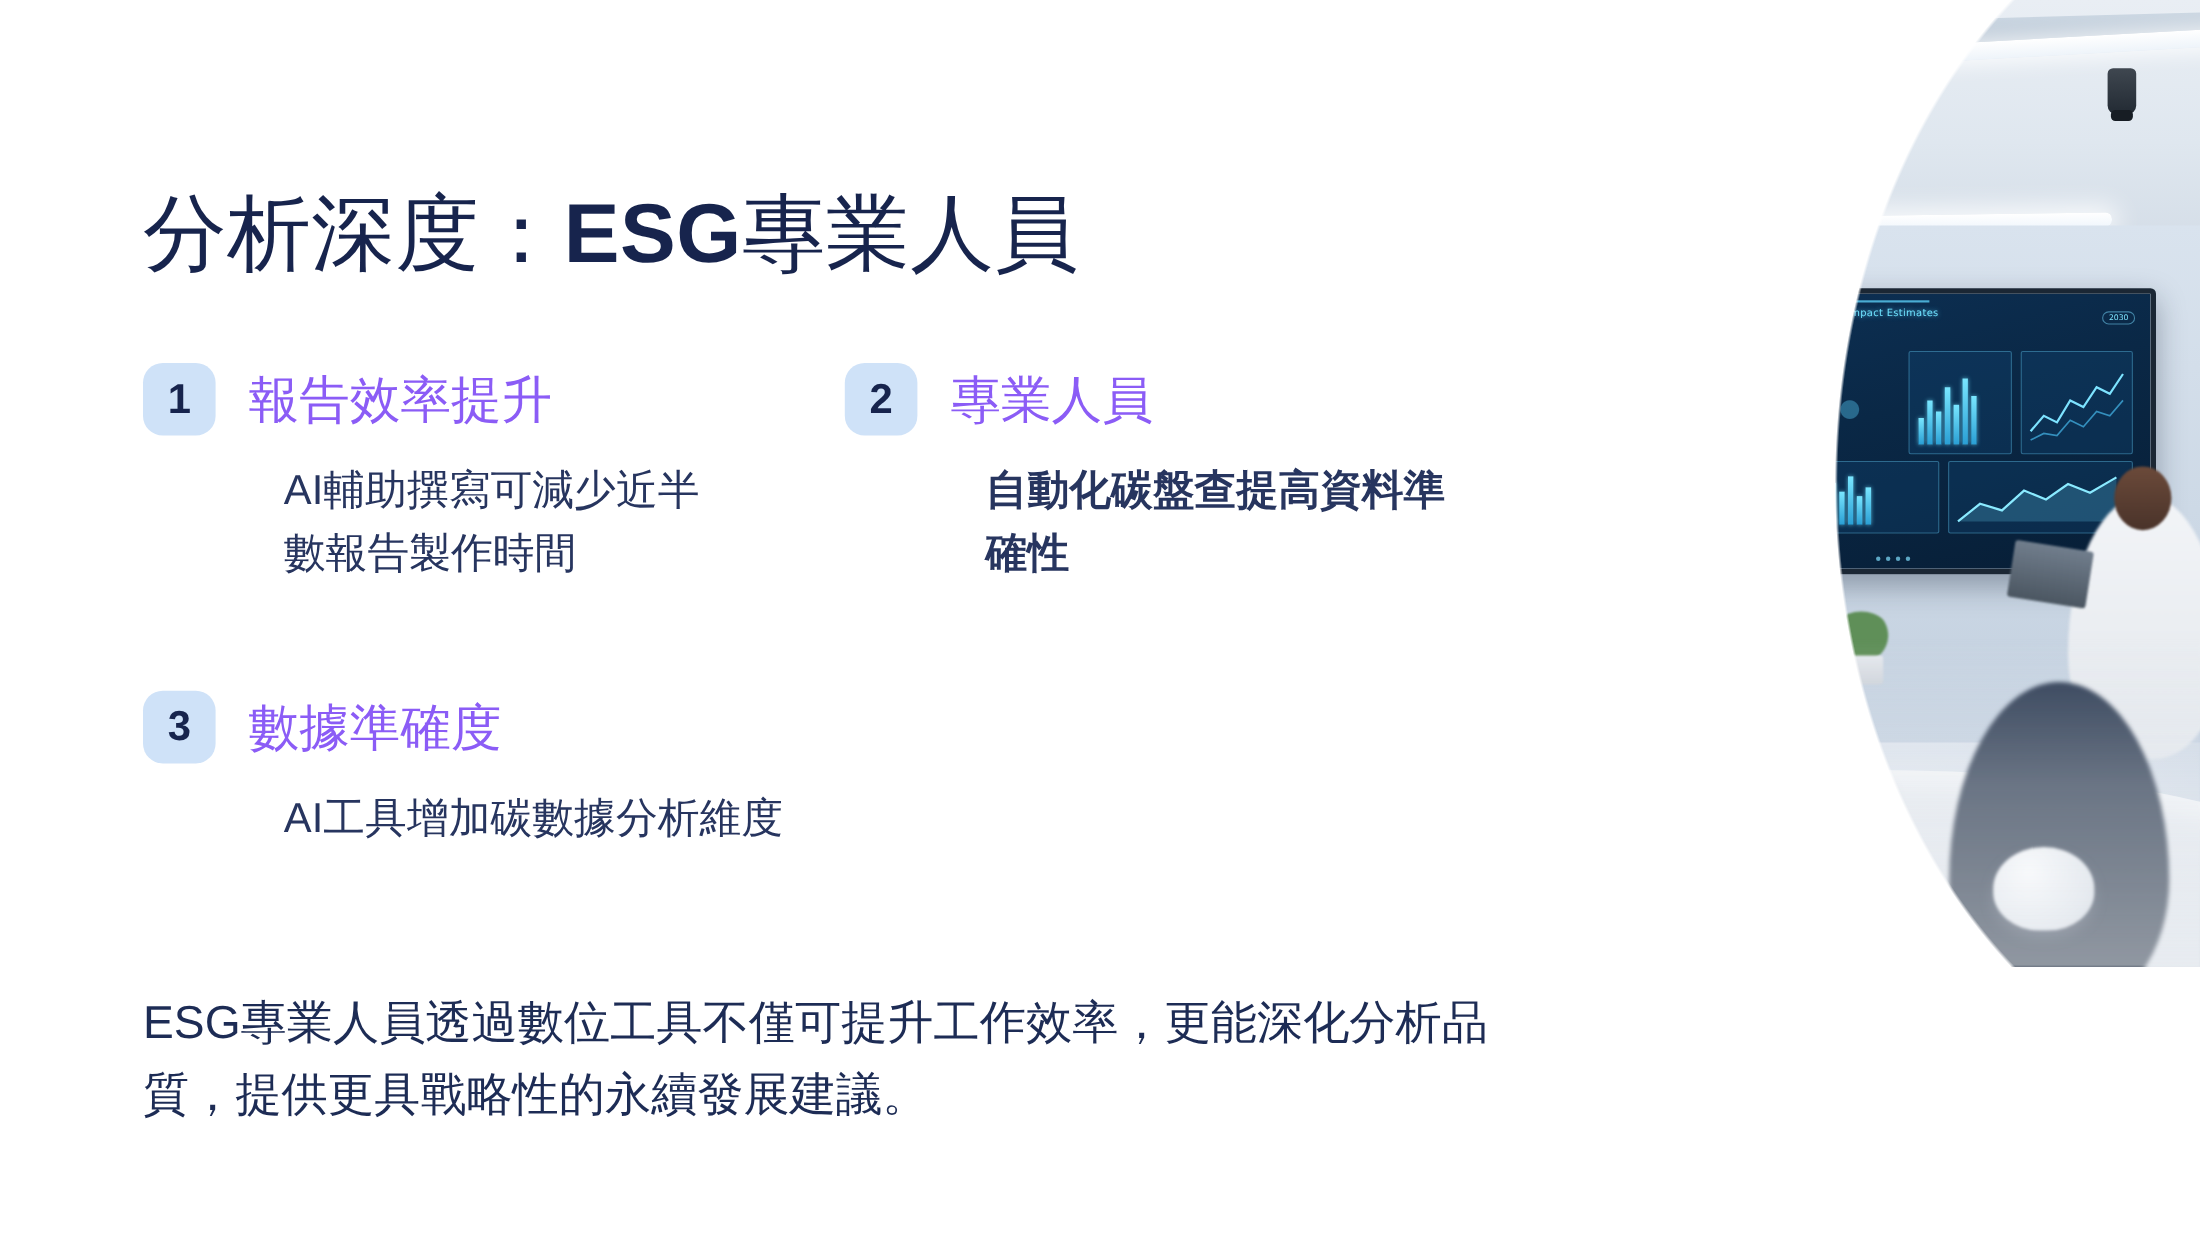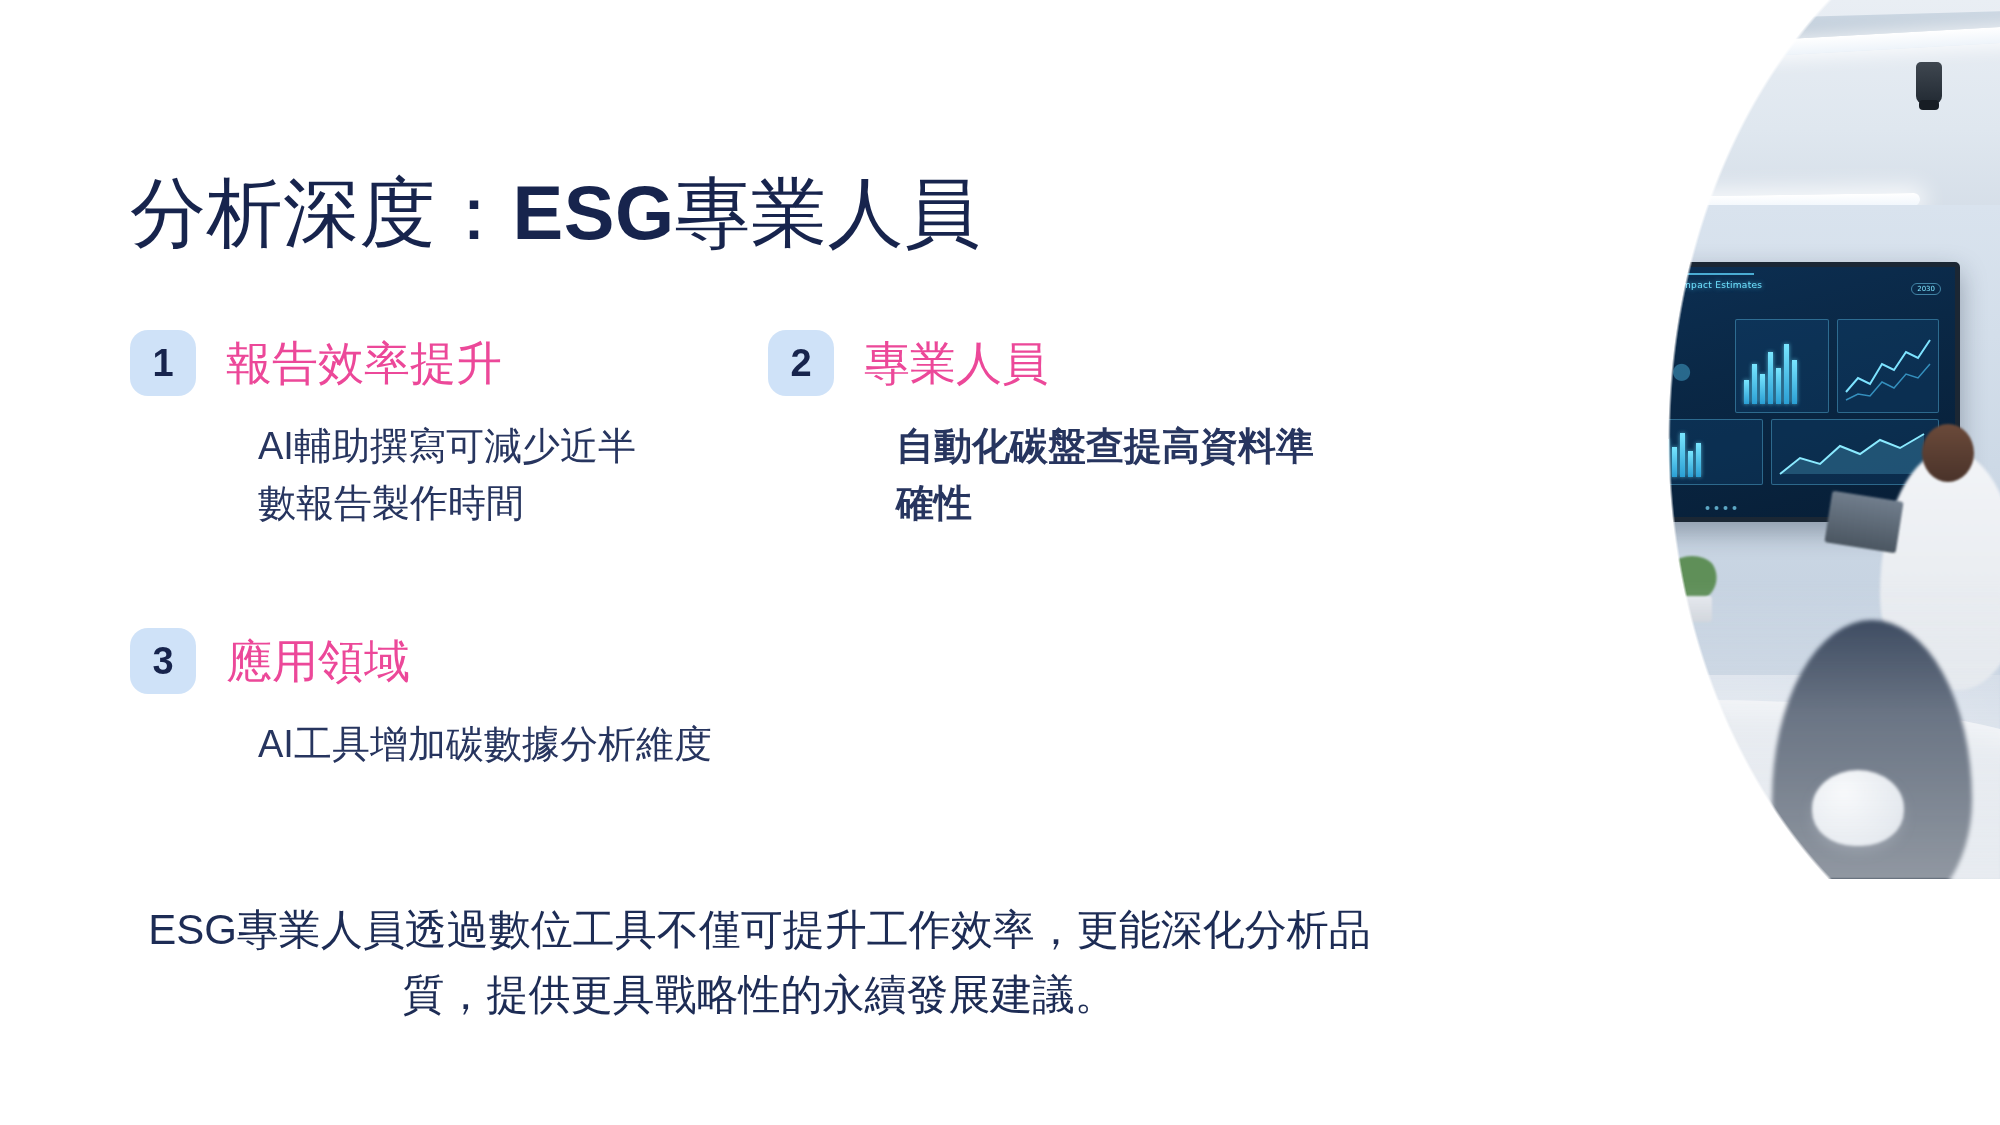--- a/index.html
+++ b/index.html
@@ -80,47 +80,46 @@
     font-weight: 700;
     display: flex;
     align-items: center;
     justify-content: center;
     flex: 0 0 auto;
     line-height: 1;
   }
 
   .item-title {
     font-size: 46px;
-    color: #ec4899;
+    color: #8b5cf6;
     font-weight: 400;
     line-height: 1.1;
     white-space: nowrap;
   }
 
   .item-body {
     margin-top: 22px;
     margin-left: 128px;
     font-size: 38px;
     line-height: 1.5;
     color: #27355f;
     font-weight: 400;
     max-width: 480px;
   }
   .item-body.wide { max-width: 500px; font-weight: bold; }
 
   .summary {
     position: absolute;
-    left: 12px;
+    left: 0;
     top: 855px;
     width: 1235px;
     font-size: 42px;
     line-height: 1.55;
     color: #1d2c55;
     font-weight: 400;
-    text-align: center;
   }
 
   
   .photo-panel {
     position: absolute;
     right: 0;
     top: 0;
     width: 560px;
     height: 879px;
     overflow: hidden;
@@ -370,21 +369,21 @@
           </div>
           <div class="item-body wide">自動化碳盤查提高資料準確性</div>
         </div>
 
       </div>
 
       <div class="row" style="height:170px;">
         <div class="item" style="left:0; top:48px; width:760px;">
           <div class="item-head">
             <div class="badge">3</div>
-            <div class="item-title">應用領域</div>
+            <div class="item-title">數據準確度</div>
           </div>
           <div class="item-body" style="max-width:760px;">AI工具增加碳數據分析維度</div>
         </div>
       </div>
 
     </div>
 
     <p class="summary">ESG專業人員透過數位工具不僅可提升工作效率，更能深化分析品質，提供更具戰略性的永續發展建議。</p>
   </div>
 

